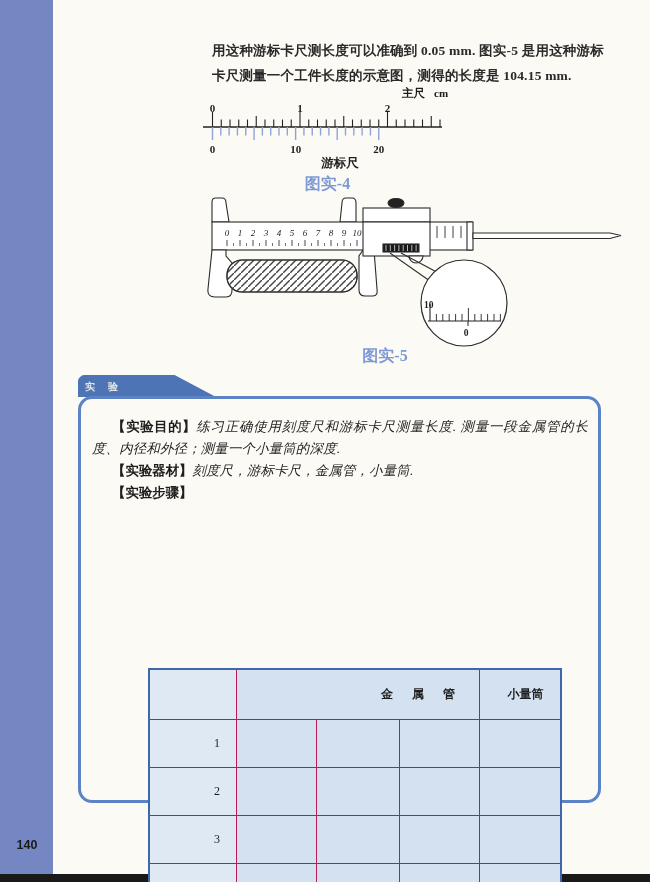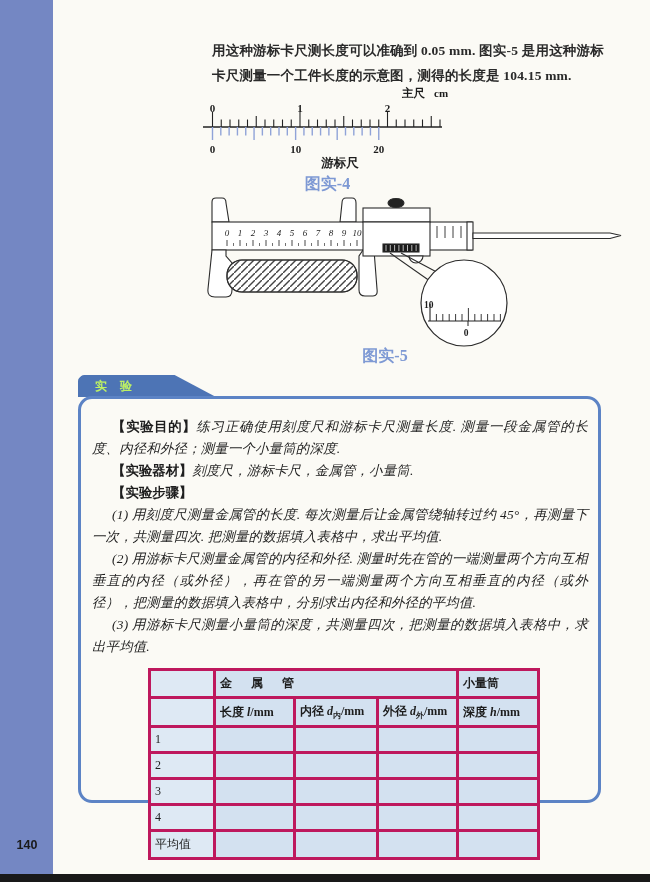--- a/index.html
+++ b/index.html
@@ -13,32 +13,32 @@
     font-size:13.5px;line-height:25px;font-weight:600;letter-spacing:.2px;white-space:nowrap;}
   .fig4{position:absolute;left:190px;top:85px;}
   .fig-caption{position:absolute;color:#7e99d4;font-size:16px;font-weight:600;text-align:center;
     font-family:"Liberation Serif",serif;}
   .cap4{left:190px;top:174px;width:275px;}
   .cap5{left:340px;top:346px;width:90px;}
   .fig5{position:absolute;left:185px;top:196px;}
   svg text{font-family:"Liberation Serif",serif;fill:#1c1c1c;}
   .exp-tab{position:absolute;left:78px;top:375px;width:138px;height:22px;background:#4d74b5;
     clip-path:polygon(0 18%,3% 0,70% 0,100% 100%,0 100%);border-top-left-radius:6px;}
-  .exp-tab span{display:block;padding-left:17px;line-height:23px;color:#bef264;
-    font-family:"Liberation Sans",sans-serif;font-weight:bold;font-size:12px;letter-spacing:13px;}
+  .exp-tab span{display:block;padding-left:7px;line-height:23px;color:#e5e5e5;
+    font-family:"Liberation Sans",sans-serif;font-weight:bold;font-size:10px;letter-spacing:13px;}
   .exp-box{position:absolute;left:78px;top:396px;width:523px;height:407px;box-sizing:border-box;
     border:3px solid #5c83c5;border-radius:14px;}
   .exp-content{position:absolute;left:92px;top:416px;width:496px;color:#1e1e1e;
     font-size:13.4px;line-height:22px;text-align:justify;font-style:italic;letter-spacing:.2px;}
   .exp-content p{margin:0;text-indent:1.5em;}
   .exp-content .hd{font-style:normal;font-weight:bold;font-family:"Liberation Sans",sans-serif;letter-spacing:0;margin-top:48px;}
   .data-table{position:absolute;left:148px;top:668px;border-collapse:collapse;
     border:2px solid #3c68ae;font-size:12px;color:#1d1d1d;}
-  .data-table th,.data-table td{border:3px solid #be185d;background:#d3e1f0;padding:4px;
-    text-align:left;font-weight:normal;}
+  .data-table th,.data-table td{border:1px solid #be185d;background:#d3e1f0;padding:16px;
+    text-align:right;font-weight:normal;}
   .data-table thead th{font-weight:bold;}
   .data-table .c0{background:#dee9f4;width:54px;}
   .data-table .grp{letter-spacing:8px;}
   .data-table .r1{height:22px;}
   .data-table .r2{height:20px;}
   .data-table tbody tr{height:17px;}
   .data-table tbody tr.avg{height:18px;}
   .data-table i{font-style:italic;}
   .data-table sub{font-size:8px;}
 </style>
@@ -229,44 +229,36 @@
 
   <div class="exp-tab">
     <span>实验</span>
   </div>
   <div class="exp-box"></div>
 
   <div class="exp-content">
     <p><span class="hd">【实验目的】</span><span>练习正确使用刻度尺和游标卡尺测量长度. 测量一段金属管的长度、内径和外径；测量一个小量筒的深度.</span></p>
     <p><span class="hd">【实验器材】</span><span>刻度尺，游标卡尺，金属管，小量筒.</span></p>
     <p><span class="hd">【实验步骤】</span></p>
-    <span id="steps-container"><p>(1) 用刻度尺测量金属管的长度. 每次测量后让金属管绕轴转过约 45°，再测量下一次，共测量四次. 把测量的数据填入表格中，求出平均值.</p><p>(2) 用游标卡尺测量金属管的内径和外径. 测量时先在管的一端测量两个方向互相垂直的内径（或外径），再在管的另一端测量两个方向互相垂直的内径（或外径），把测量的数据填入表格中，分别求出内径和外径的平均值.</p><p>(3) 用游标卡尺测量小量筒的深度，共测量四次，把测量的数据填入表格中，求出平均值.</p></span>
   </div>
 
   <table class="data-table" id="data-table">
       <colgroup>
         <col style="width: 54px;">
         <col style="width: 80px;">
         <col style="width: 83px;">
         <col style="width: 80px;">
         <col style="width: 81px;">
       </colgroup>
       <thead>
         <tr class="r1">
           <th class="c0"></th>
           <th colspan="3" class="grp">金 属 管</th>
           <th>小量筒</th>
         </tr>
-        <tr class="r2">
-          <th class="c0"></th>
-          <th>长度 <i>l</i>/mm</th>
-          <th>内径 <i>d</i><sub>内</sub>/mm</th>
-          <th>外径 <i>d</i><sub>外</sub>/mm</th>
-          <th>深度 <i>h</i>/mm</th>
-        </tr>
       </thead>
       <tbody>
         <tr>
           <th class="c0">1</th>
           <td></td>
           <td></td>
           <td></td>
           <td></td>
         </tr>
         <tr>

